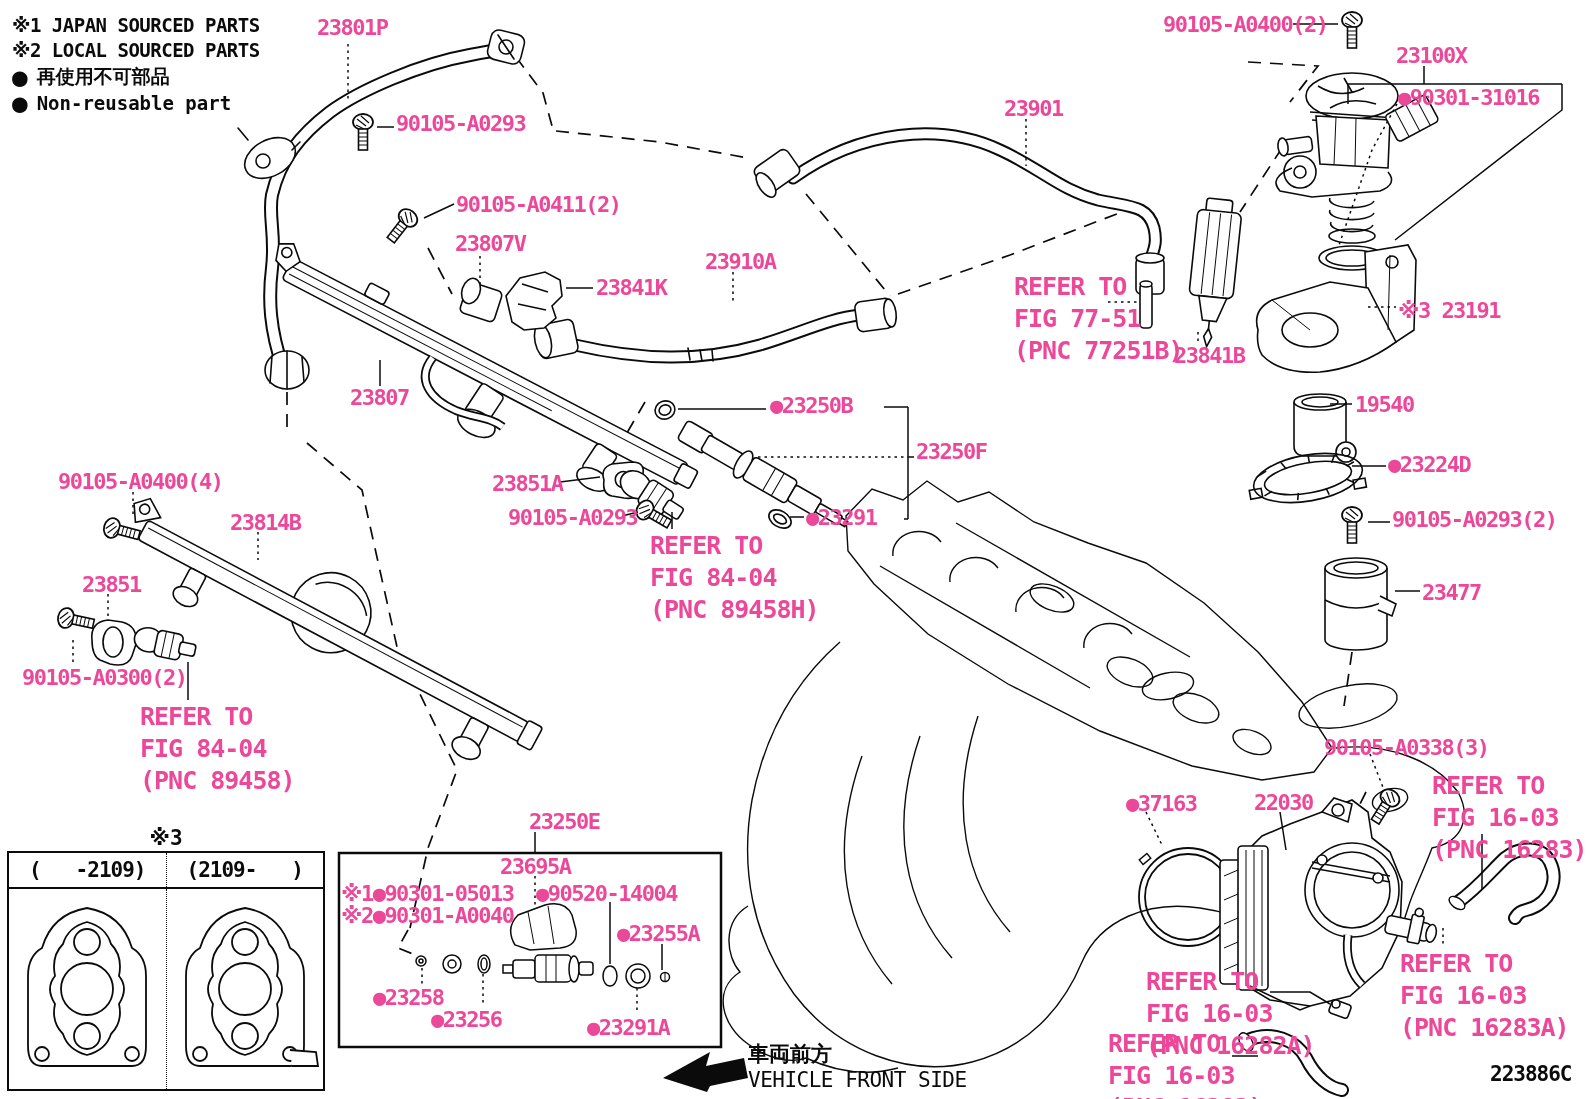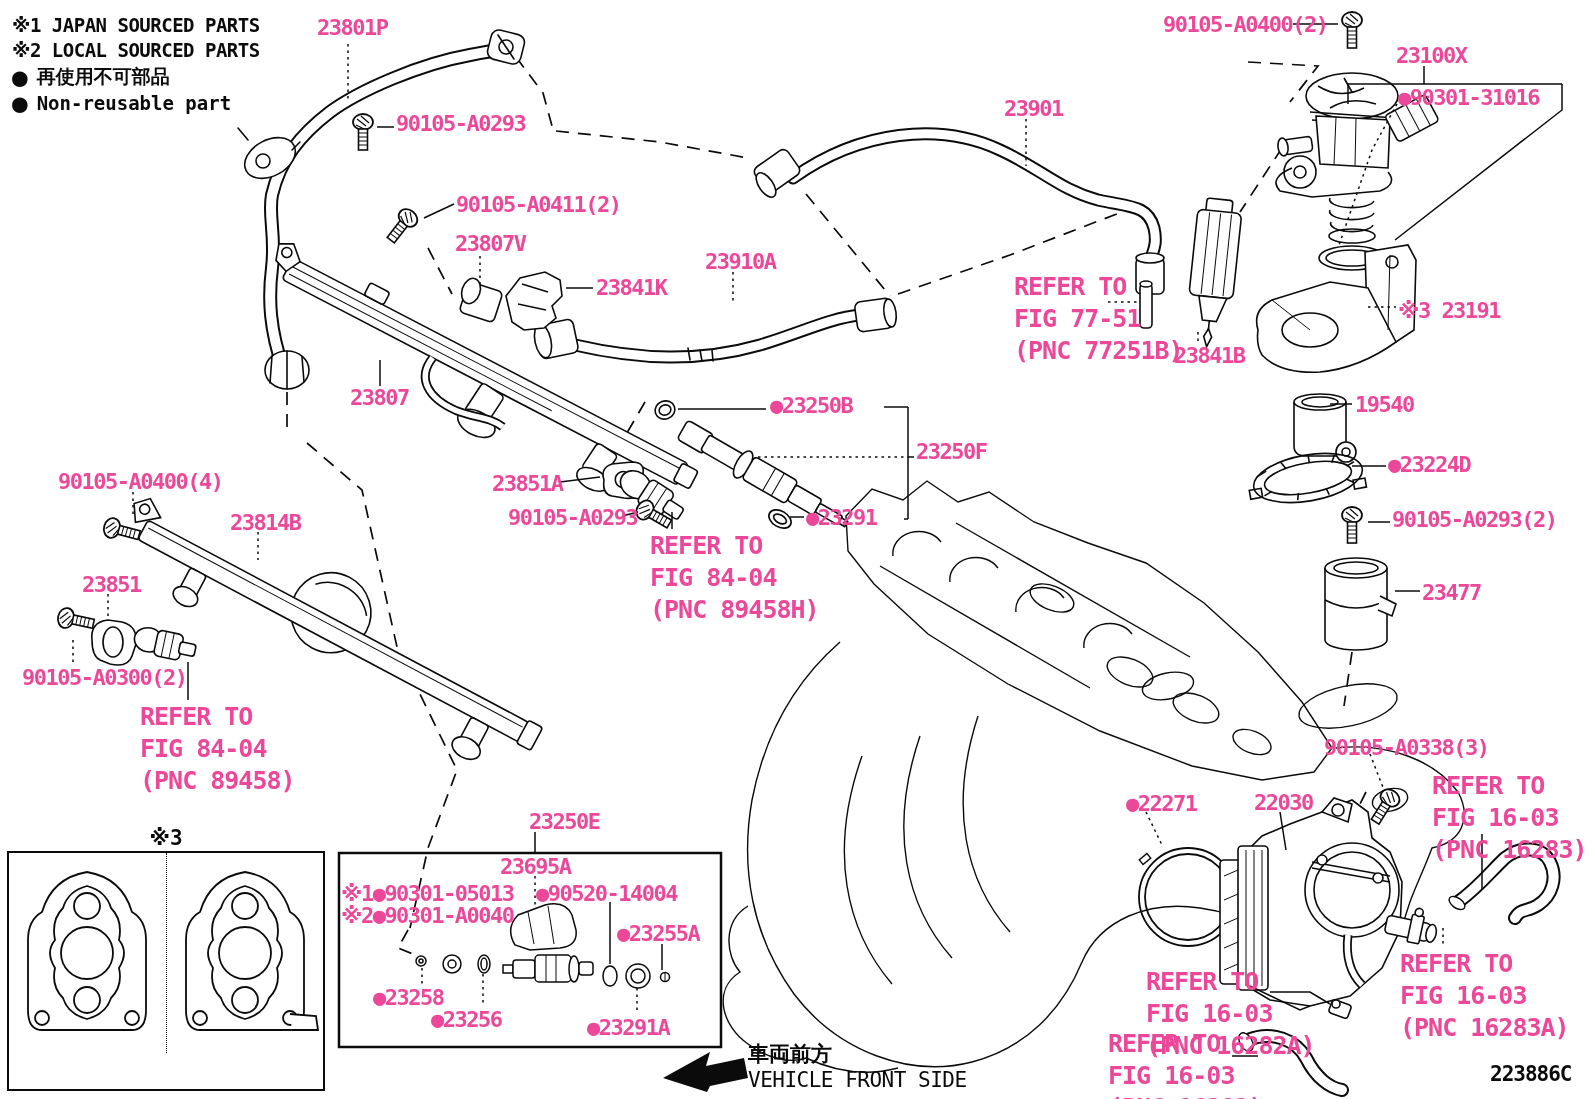--- a/index.html
+++ b/index.html
@@ -456,39 +456,43 @@
 (PNC 89458)</div>
       <div class="plabel" style="left: 529px; top: 810px;">23250E</div>
       <div class="plabel" style="left: 500px; top: 855px;">23695A</div>
       <div class="plabel" style="left: 341px; top: 882px;">※1●90301-05013</div>
       <div class="plabel" style="left: 341px; top: 904px;">※2●90301-A0040</div>
       <div class="plabel" style="left: 536px; top: 882px;">●90520-14004</div>
       <div class="plabel" style="left: 617px; top: 922px;">●23255A</div>
       <div class="plabel" style="left: 373px; top: 986px;">●23258</div>
       <div class="plabel" style="left: 431px; top: 1008px;">●23256</div>
       <div class="plabel" style="left: 587px; top: 1016px;">●23291A</div>
-      <div class="plabel" style="left: 1126px; top: 792px;">●22271</div>
+      <div class="plabel" style="left: 1126px; top: 792px;">●37163</div>
       <div class="plabel" style="left: 1254px; top: 791px;">22030</div>
       <div class="plabel" style="left: 1324px; top: 736px;">90105-A0338(3)</div>
       <div class="plabel ref" style="left: 1432px; top: 770px;">REFER TO
 FIG 16-03
 (PNC 16283)</div>
       <div class="plabel ref" style="left: 1400px; top: 948px;">REFER TO
 FIG 16-03
 (PNC 16283A)</div>
       <div class="plabel ref" style="left: 1146px; top: 966px;">REFER TO
 FIG 16-03
 (PNC 16282A)</div>
       <div class="plabel ref" style="left: 1108px; top: 1028px;">REFER TO
 FIG 16-03
 (PNC 16282)</div>
     </div>
 
 <div class="vtitle">※3</div>
 <div class="vtable">
+  <div class="vhead">
+    <div class="vcell">(   -2109)</div>
+    <div class="vcell">(2109-   )</div>
+  </div>
   <div class="vbody">
     <div class="vcell">
       <svg width="150" height="190" viewBox="0 0 150 190" fill="none" stroke="#0b0b0b" stroke-width="1.8">
         <path d="M30,172 Q16,172 16,152 L16,82 Q16,62 30,54 Q40,20 75,14 Q110,20 120,54 Q134,62 134,82 L134,152 Q134,172 120,172 Z"></path>
         <path d="M75,28 Q94,33 99,50 Q111,62 107,82 Q117,94 107,110 Q111,128 99,140 Q94,156 75,161 Q56,156 51,140 Q39,128 43,110 Q33,94 43,82 Q39,62 51,50 Q56,33 75,28 Z"></path>
         <circle cx="75" cy="48" r="13"></circle>
         <circle cx="75" cy="95" r="26"></circle>
         <circle cx="75" cy="142" r="13"></circle>
         <circle cx="30" cy="160" r="7"></circle>
         <circle cx="120" cy="160" r="7"></circle>

